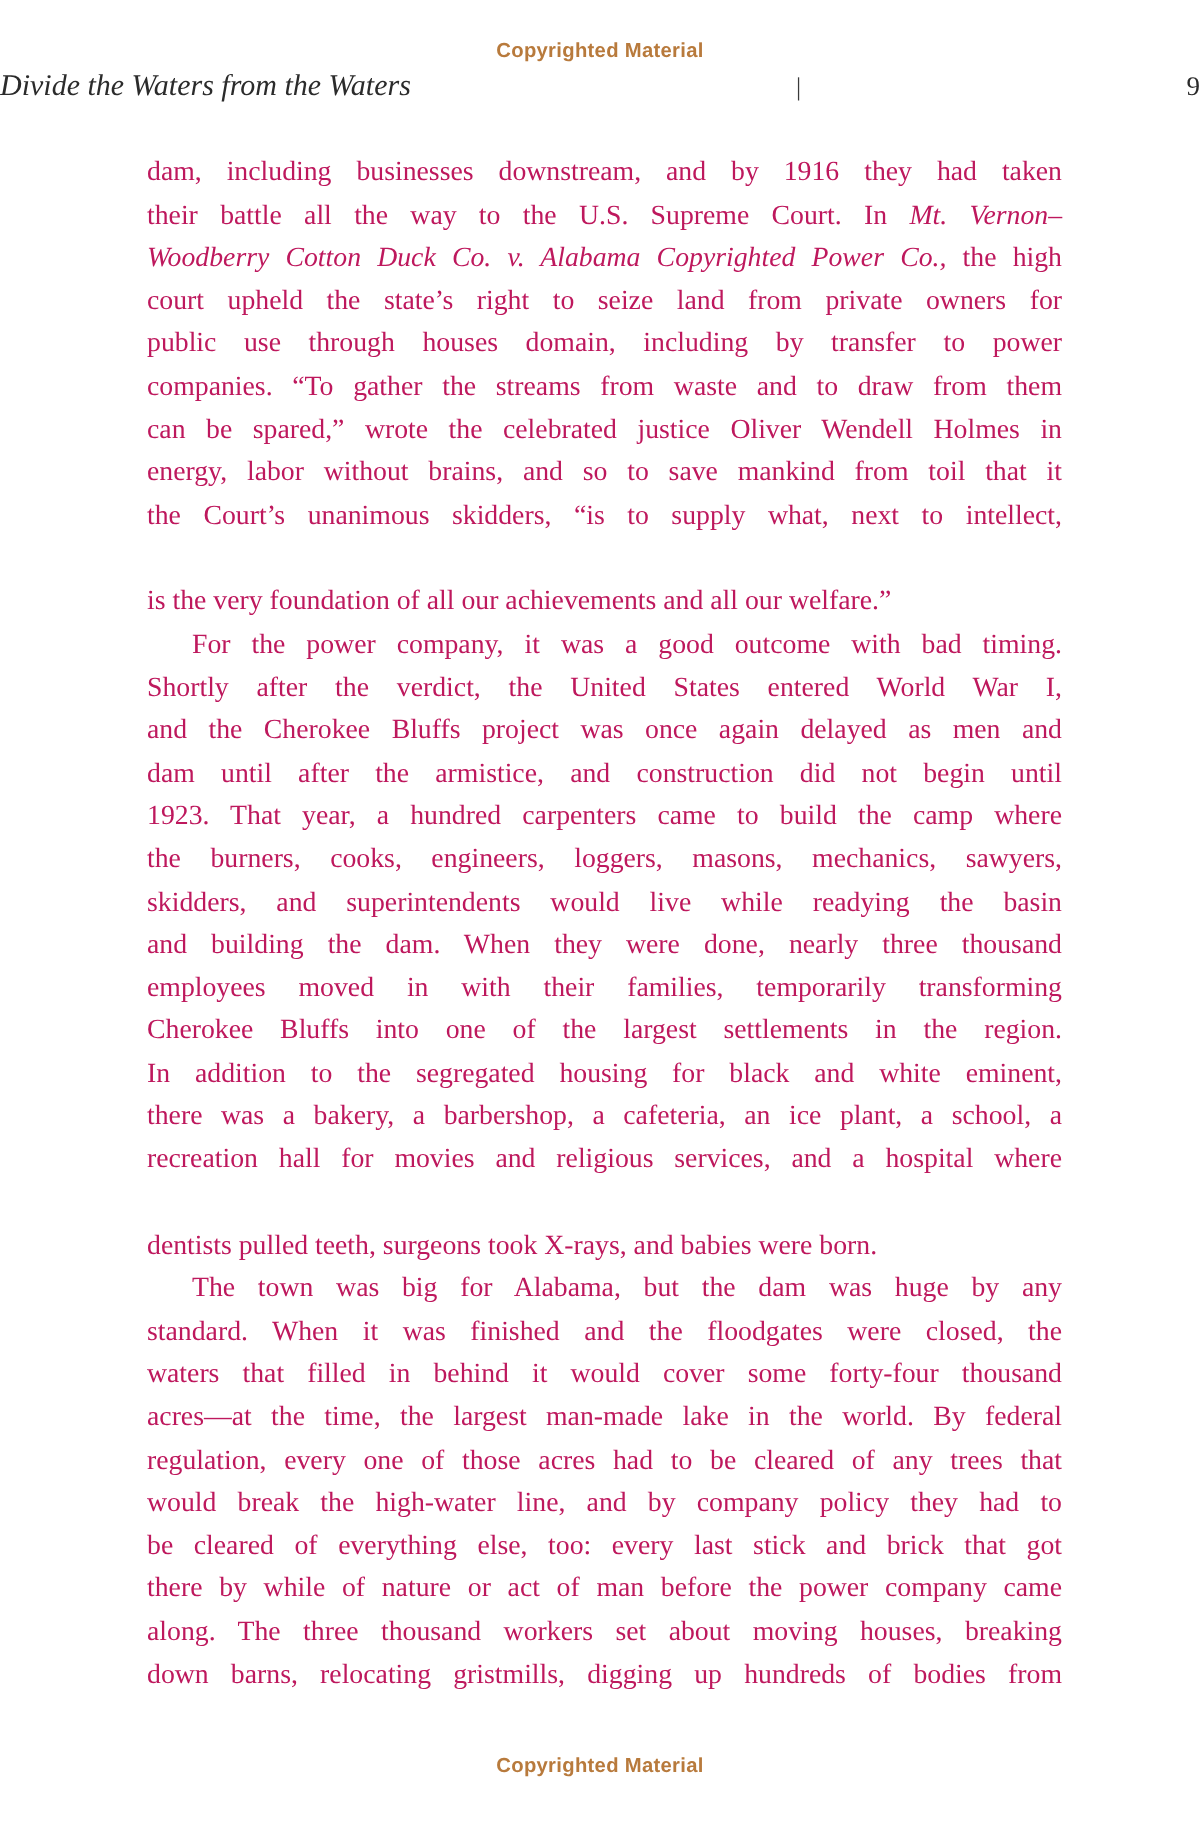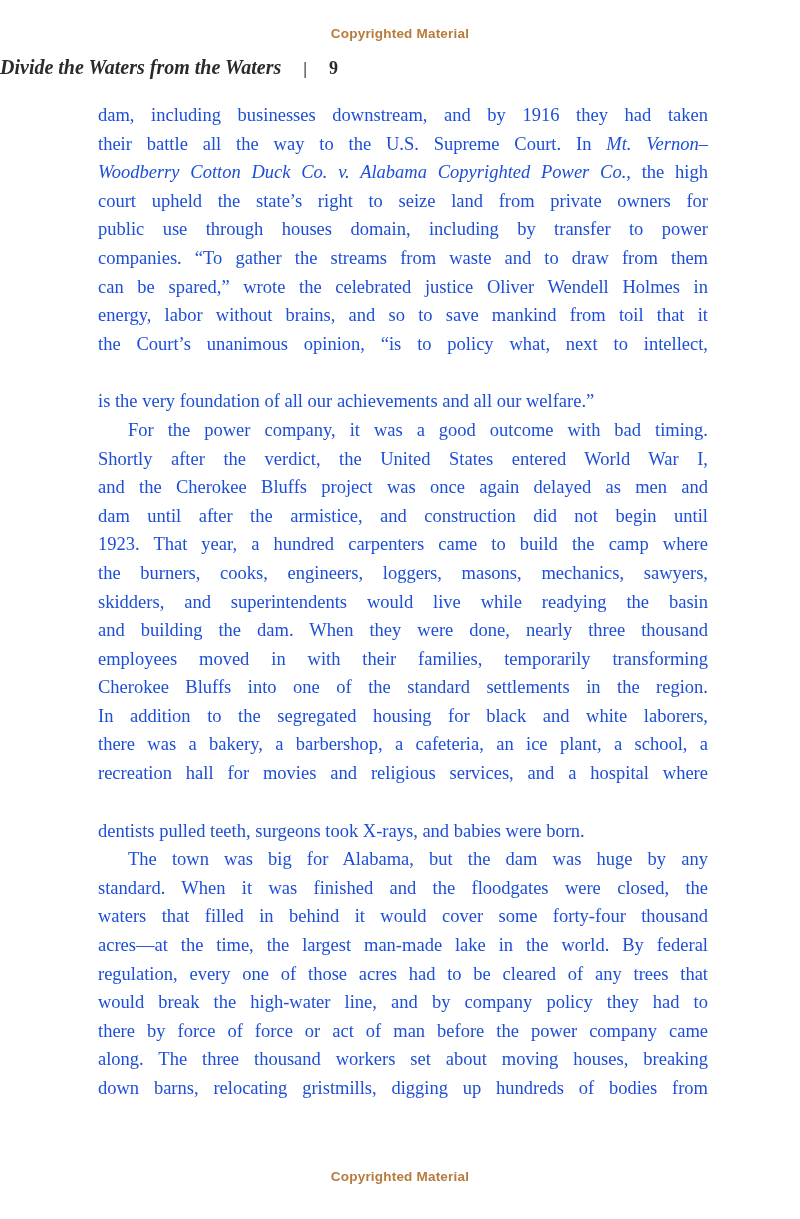--- a/index.html
+++ b/index.html
@@ -18,28 +18,27 @@
     text-align: center;
     font-family: "Liberation Sans", sans-serif;
     font-weight: 700;
     font-size: 13.5px;
     letter-spacing: 0.2px;
   }
   .copyright.top { top: 26px; }
   .copyright.bottom { top: 1169px; }
   .running-header {
     position: absolute;
-    top: 56px;
+    top: 46px;
     left: 0;
     width: 100%;
     display: flex;
-    justify-content: flex-start;
+    justify-content: space-between;
     align-items: baseline;
     color: #2b2b2b;
-    font-weight: bold;
   }
   .chapter-title {
     font-style: italic;
     font-size: 20px;
   }
   .header-sep {
     margin: 0 22px;
     font-size: 17px;
     color: #3a3a3a;
   }
@@ -72,51 +71,52 @@
 <div class="page">
 
   <div class="copyright top" style="color: rgb(184, 122, 60);">Copyrighted Material</div>
 
   <div class="running-header">
     <span class="chapter-title">Divide the Waters from the Waters</span>
     <span class="header-sep">|</span>
     <span class="page-number">9</span>
   </div>
 
-  <div class="body-text" id="body-text" style="color: #1d4ed8;">
+  <div class="body-text" id="body-text" style="color: #be185d;">
       <div class="line"><span>dam, including businesses downstream, and by 1916 they had taken</span></div>
       <div class="line"><span>their battle all the way to the U.S. Supreme Court. In </span><i>Mt. Vernon–</i></div>
       <div class="line"><i>Woodberry Cotton Duck Co. v. Alabama Copyrighted Power Co.,</i><span> the high</span></div>
       <div class="line"><span>court upheld the state’s right to seize land from private owners for</span></div>
       <div class="line"><span>public use through houses domain, including by transfer to power</span></div>
       <div class="line"><span>companies. “To gather the streams from waste and to draw from them</span></div>
       <div class="line"><span>can be spared,” wrote the celebrated justice Oliver Wendell Holmes in</span></div>
       <div class="line"><span>energy, labor without brains, and so to save mankind from toil that it</span></div>
-      <div class="line"><span>the Court’s unanimous opinion, “is to policy what, next to intellect,</span></div>
+      <div class="line"><span>the Court’s unanimous skidders, “is to supply what, next to intellect,</span></div>
       <div class="line para-end"><span>is the very foundation of all our achievements and all our welfare.”</span></div>
       <div class="line indent"><span>For the power company, it was a good outcome with bad timing.</span></div>
       <div class="line"><span>Shortly after the verdict, the United States entered World War I,</span></div>
       <div class="line"><span>and the Cherokee Bluffs project was once again delayed as men and</span></div>
       <div class="line"><span>dam until after the armistice, and construction did not begin until</span></div>
       <div class="line"><span>1923. That year, a hundred carpenters came to build the camp where</span></div>
       <div class="line"><span>the burners, cooks, engineers, loggers, masons, mechanics, sawyers,</span></div>
       <div class="line"><span>skidders, and superintendents would live while readying the basin</span></div>
       <div class="line"><span>and building the dam. When they were done, nearly three thousand</span></div>
       <div class="line"><span>employees moved in with their families, temporarily transforming</span></div>
-      <div class="line"><span>Cherokee Bluffs into one of the standard settlements in the region.</span></div>
-      <div class="line"><span>In addition to the segregated housing for black and white laborers,</span></div>
+      <div class="line"><span>Cherokee Bluffs into one of the largest settlements in the region.</span></div>
+      <div class="line"><span>In addition to the segregated housing for black and white eminent,</span></div>
       <div class="line"><span>there was a bakery, a barbershop, a cafeteria, an ice plant, a school, a</span></div>
       <div class="line"><span>recreation hall for movies and religious services, and a hospital where</span></div>
       <div class="line para-end"><span>dentists pulled teeth, surgeons took X-rays, and babies were born.</span></div>
       <div class="line indent"><span>The town was big for Alabama, but the dam was huge by any</span></div>
       <div class="line"><span>standard. When it was finished and the floodgates were closed, the</span></div>
       <div class="line"><span>waters that filled in behind it would cover some forty-four thousand</span></div>
       <div class="line"><span>acres—at the time, the largest man-made lake in the world. By federal</span></div>
       <div class="line"><span>regulation, every one of those acres had to be cleared of any trees that</span></div>
       <div class="line"><span>would break the high-water line, and by company policy they had to</span></div>
-      <div class="line"><span>there by force of force or act of man before the power company came</span></div>
+      <div class="line"><span>be cleared of everything else, too: every last stick and brick that got</span></div>
+      <div class="line"><span>there by while of nature or act of man before the power company came</span></div>
       <div class="line"><span>along. The three thousand workers set about moving houses, breaking</span></div>
       <div class="line"><span>down barns, relocating gristmills, digging up hundreds of bodies from</span></div>
     </div>
 
   <div class="copyright bottom" style="color: rgb(184, 122, 60);">Copyrighted Material</div>
 
 </div>
 
 </body></html>

